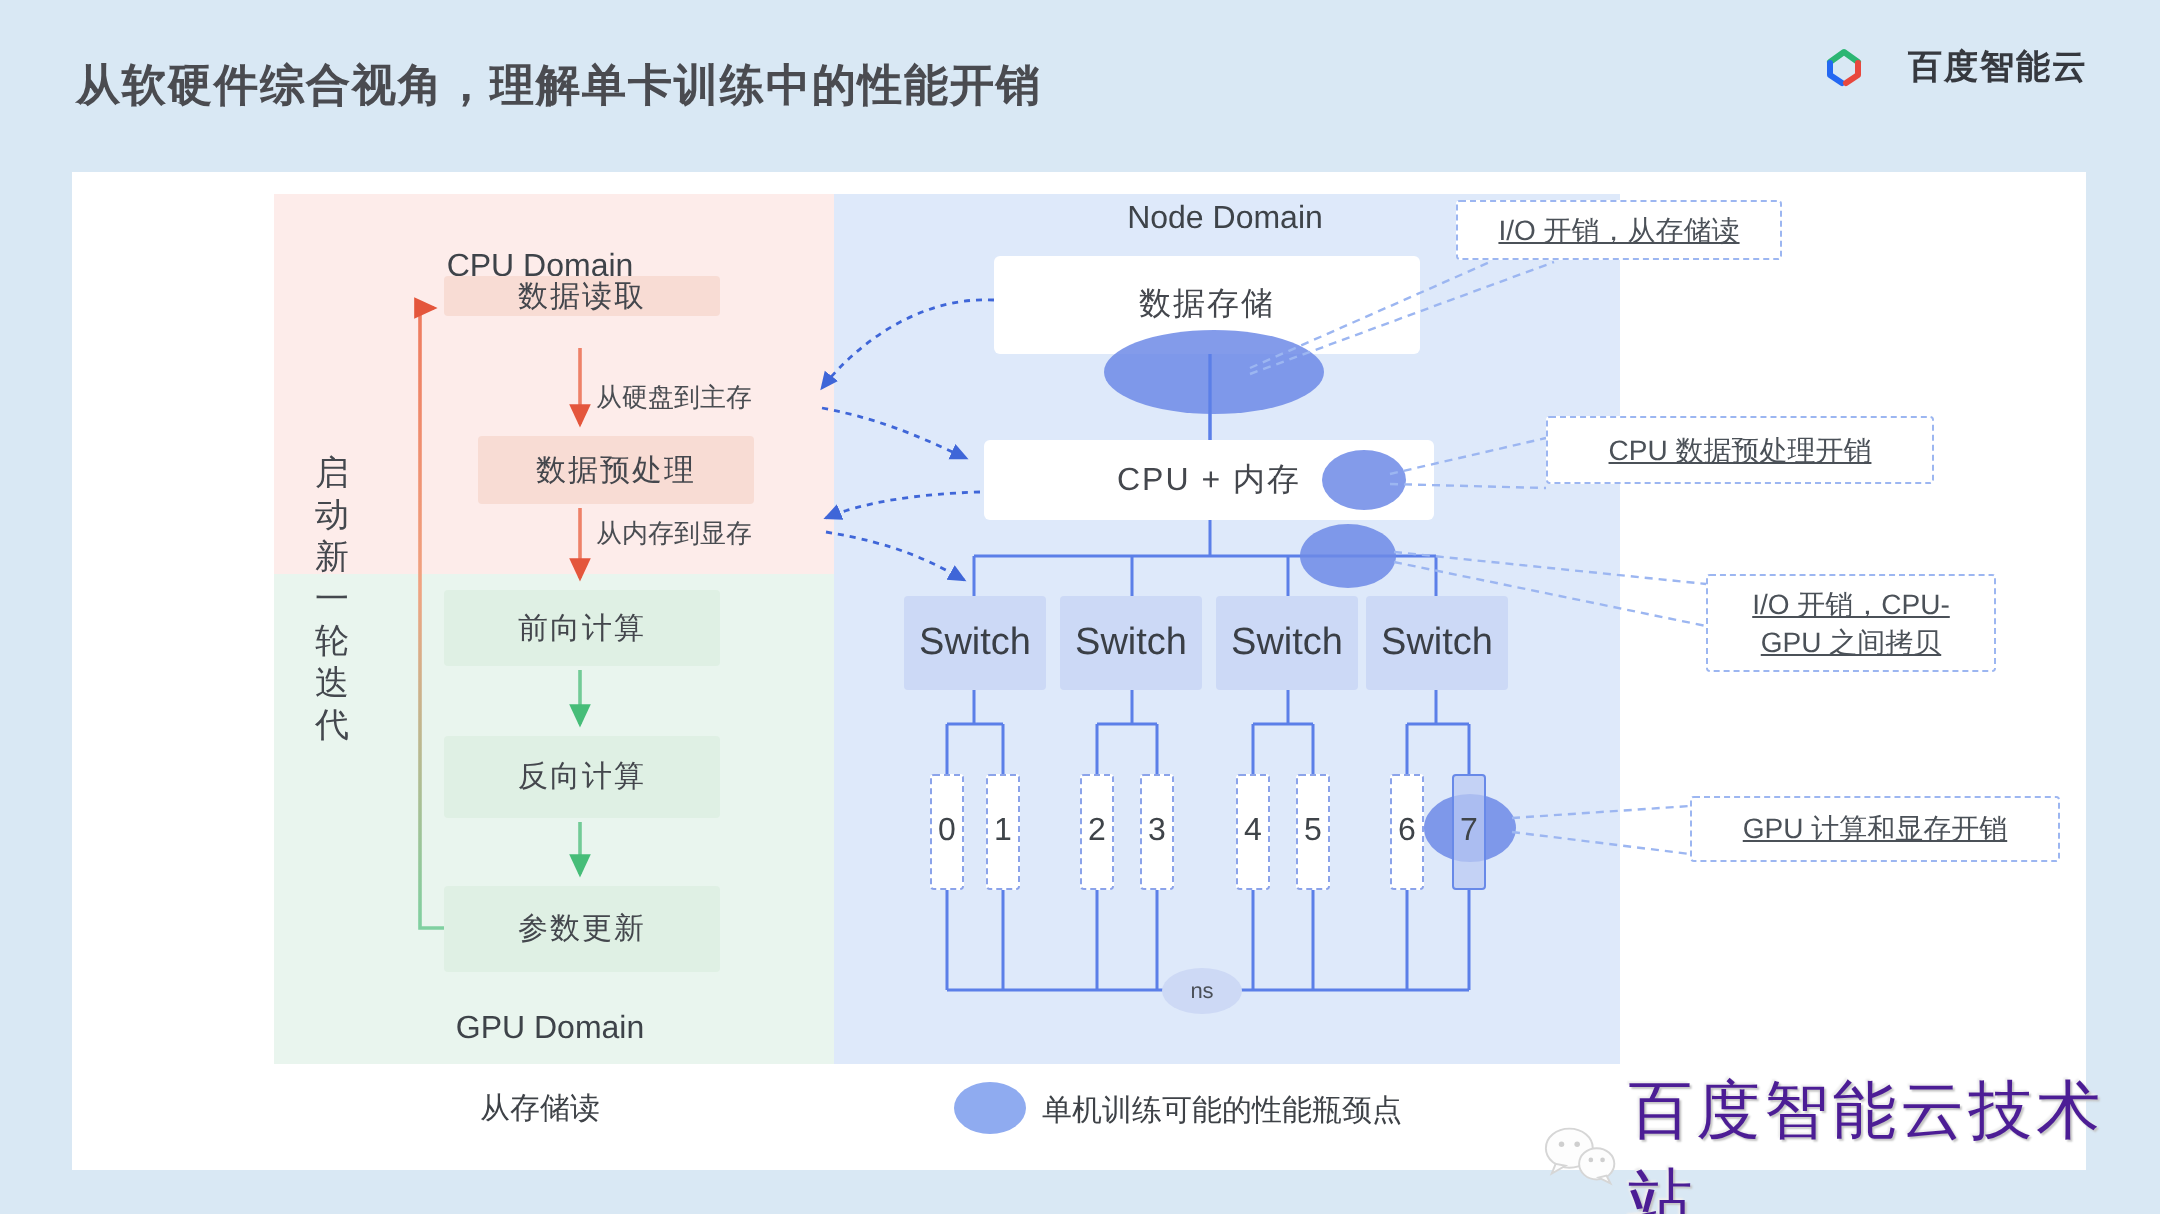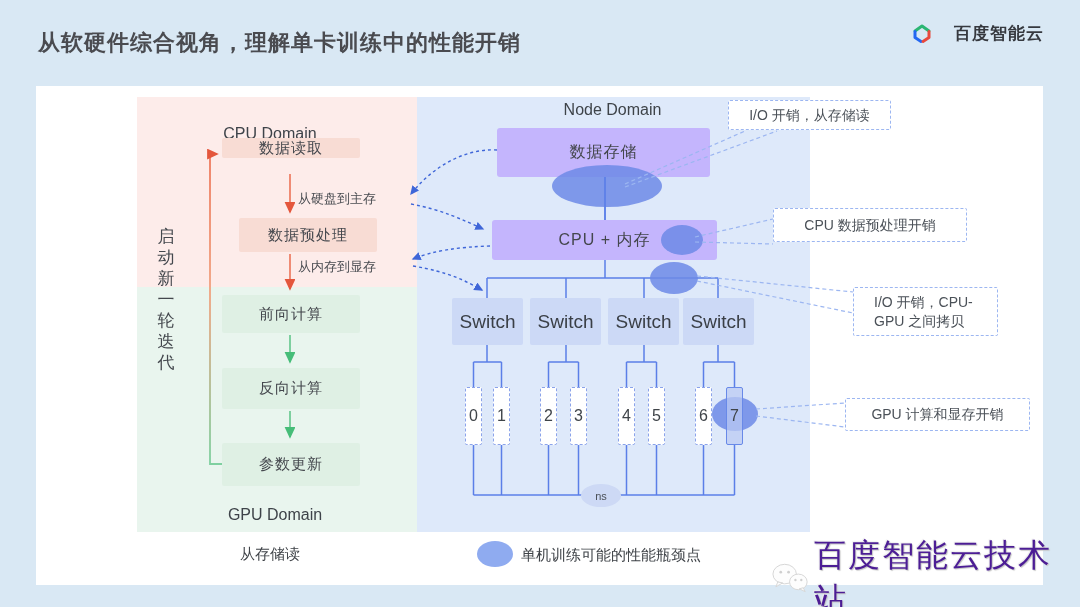--- a/index.html
+++ b/index.html
@@ -11,36 +11,36 @@
   .card { position:absolute; left:36px; top:86px; width:1007px; height:499px; background:#ffffff; }
   .panel { position:absolute; }
   .panel-pink { left:137px; top:97px; width:280px; height:190px; background:#fdecea; }
   .panel-green { left:137px; top:287px; width:280px; height:245px; background:#e9f5ee; }
   .panel-blue { left:417px; top:97px; width:393px; height:435px; background:#dee9fa; }
   .domain-hdr { position:absolute; font-size:16px; color:#3e4349; text-align:center; z-index:2; }
   .flowbox { position:absolute; display:flex; align-items:center; justify-content:center;
              font-size:15px; color:#44474d; border-radius:2px; z-index:2; letter-spacing:1px; }
   .pinkbox { background:#f8dcd4; }
   .greenbox { background:#dff0e4; }
-  .bluebox { background:#c4b5fd; border-radius:3px; }
+  .bluebox { background:#ffffff; border-radius:3px; }
   .loop-label { position:absolute; left:153px; top:226px; width:26px; text-align:center;
                 font-size:17px; line-height:21px; color:#44484e; white-space:pre-line; z-index:2; }
   .xfer { position:absolute; width:104px; text-align:left; font-size:13px; color:#4a4d52; z-index:2; }
   .switch { position:absolute; top:298px; width:71px; height:47px; background:#ccd9f6;
             display:flex; align-items:center; justify-content:center; font-size:19px; color:#3a3f46; border-radius:2px; z-index:2; }
   .gpu { position:absolute; top:387px; width:17px; height:58px; background:#ffffff;
          border:1px dashed #8ba3ea; border-radius:2px; display:flex; align-items:center; justify-content:center;
          font-size:16px; color:#3f4449; z-index:2; }
   .gpu.hot { border:1px solid #6889e8; background:rgba(187,202,243,0.75); }
   .ns { position:absolute; left:581px; top:484px; width:40px; height:23px; border-radius:50%;
         background:#cdd9f5; display:flex; align-items:center; justify-content:center;
         font-size:11px; color:#4a4f57; z-index:2; }
   .callout { position:absolute; background:#ffffff; border:1px dashed #9cb6f1; border-radius:2px;
-             display:flex; align-items:center; justify-content:center; text-align:left;
-             font-size:14px; line-height:1.3; color:#4b5158; z-index:2; padding:2px 20px; }
+             display:flex; align-items:center; justify-content:center; text-align:center;
+             font-size:14px; line-height:1.3; color:#4b5158; z-index:2; padding:2px 10px;text-decoration:underline; }
   .legend-flow { position:absolute; left:200px; top:545px; width:140px; text-align:center; font-size:15px; color:#3e4247; z-index:2; }
   .legend-ellipse { position:absolute; left:477px; top:541px; width:36px; height:26px; border-radius:50%;
                     background:#8fabf0; z-index:2; }
   .legend-text { position:absolute; left:521px; top:546px; font-size:15px; color:#3e4247; z-index:2; }
   .watermark { position:absolute; left:770px; top:534px; display:flex; align-items:center; gap:5px; z-index:3; }
   .watermark-text { font-size:32px; letter-spacing:2px; color:#4c1d95;
                     text-shadow:1px 1px 1px #c4c4c4, -1px -1px 1px #eeeeee; }
   .svg-layer { position:absolute; left:0; top:0; z-index:1; pointer-events:none; }
   .svg-over { z-index:4; }
 </style>

